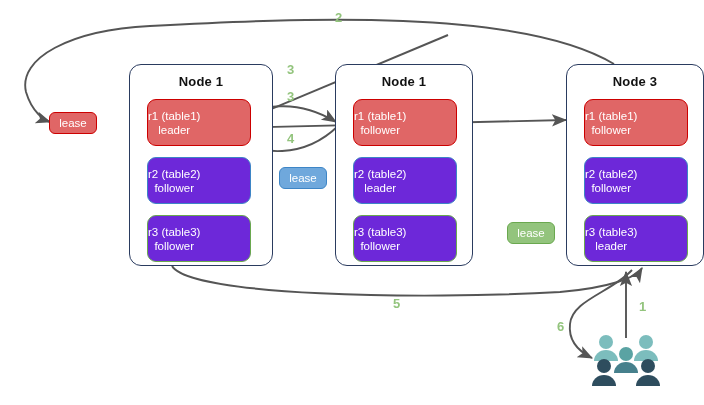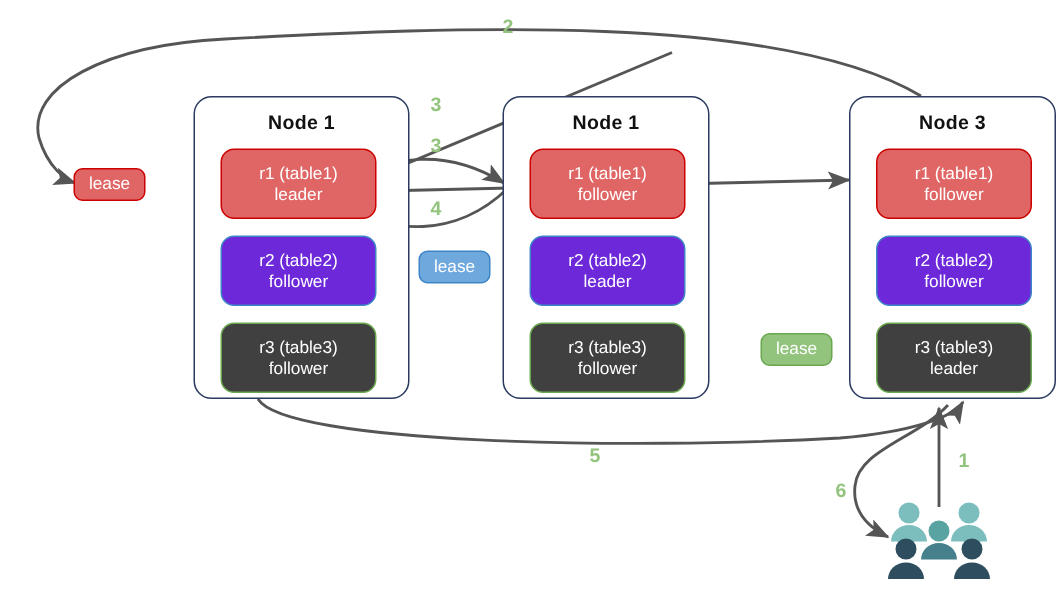--- a/index.html
+++ b/index.html
@@ -43,29 +43,28 @@
   }
   .replica {
     position: absolute;
     left: 17px;
     width: 104px;
     height: 47px;
     border-radius: 9px;
     box-sizing: border-box;
     display: flex;
     align-items: center;
-    justify-content: center;
     text-align: center;
     font-size: 11.5px;
     line-height: 14px;
     color: #ffffff;
   }
   .rep-red   { background: #e06666; border: 1.6px solid #cc0000; }
   .rep-blue  { background: #6d28d9; border: 1.6px solid #3d85c6; }
-  .rep-green { background: #404040; border: 1.6px solid #6aa84f; }
+  .rep-green { background: #6d28d9; border: 1.6px solid #6aa84f; }
   .r-row1 { top: 34px; }
   .r-row2 { top: 92px; }
   .r-row3 { top: 150px; }
 
   .lease {
     position: absolute;
     width: 48px;
     height: 22px;
     border-radius: 6px;
     box-sizing: border-box;

